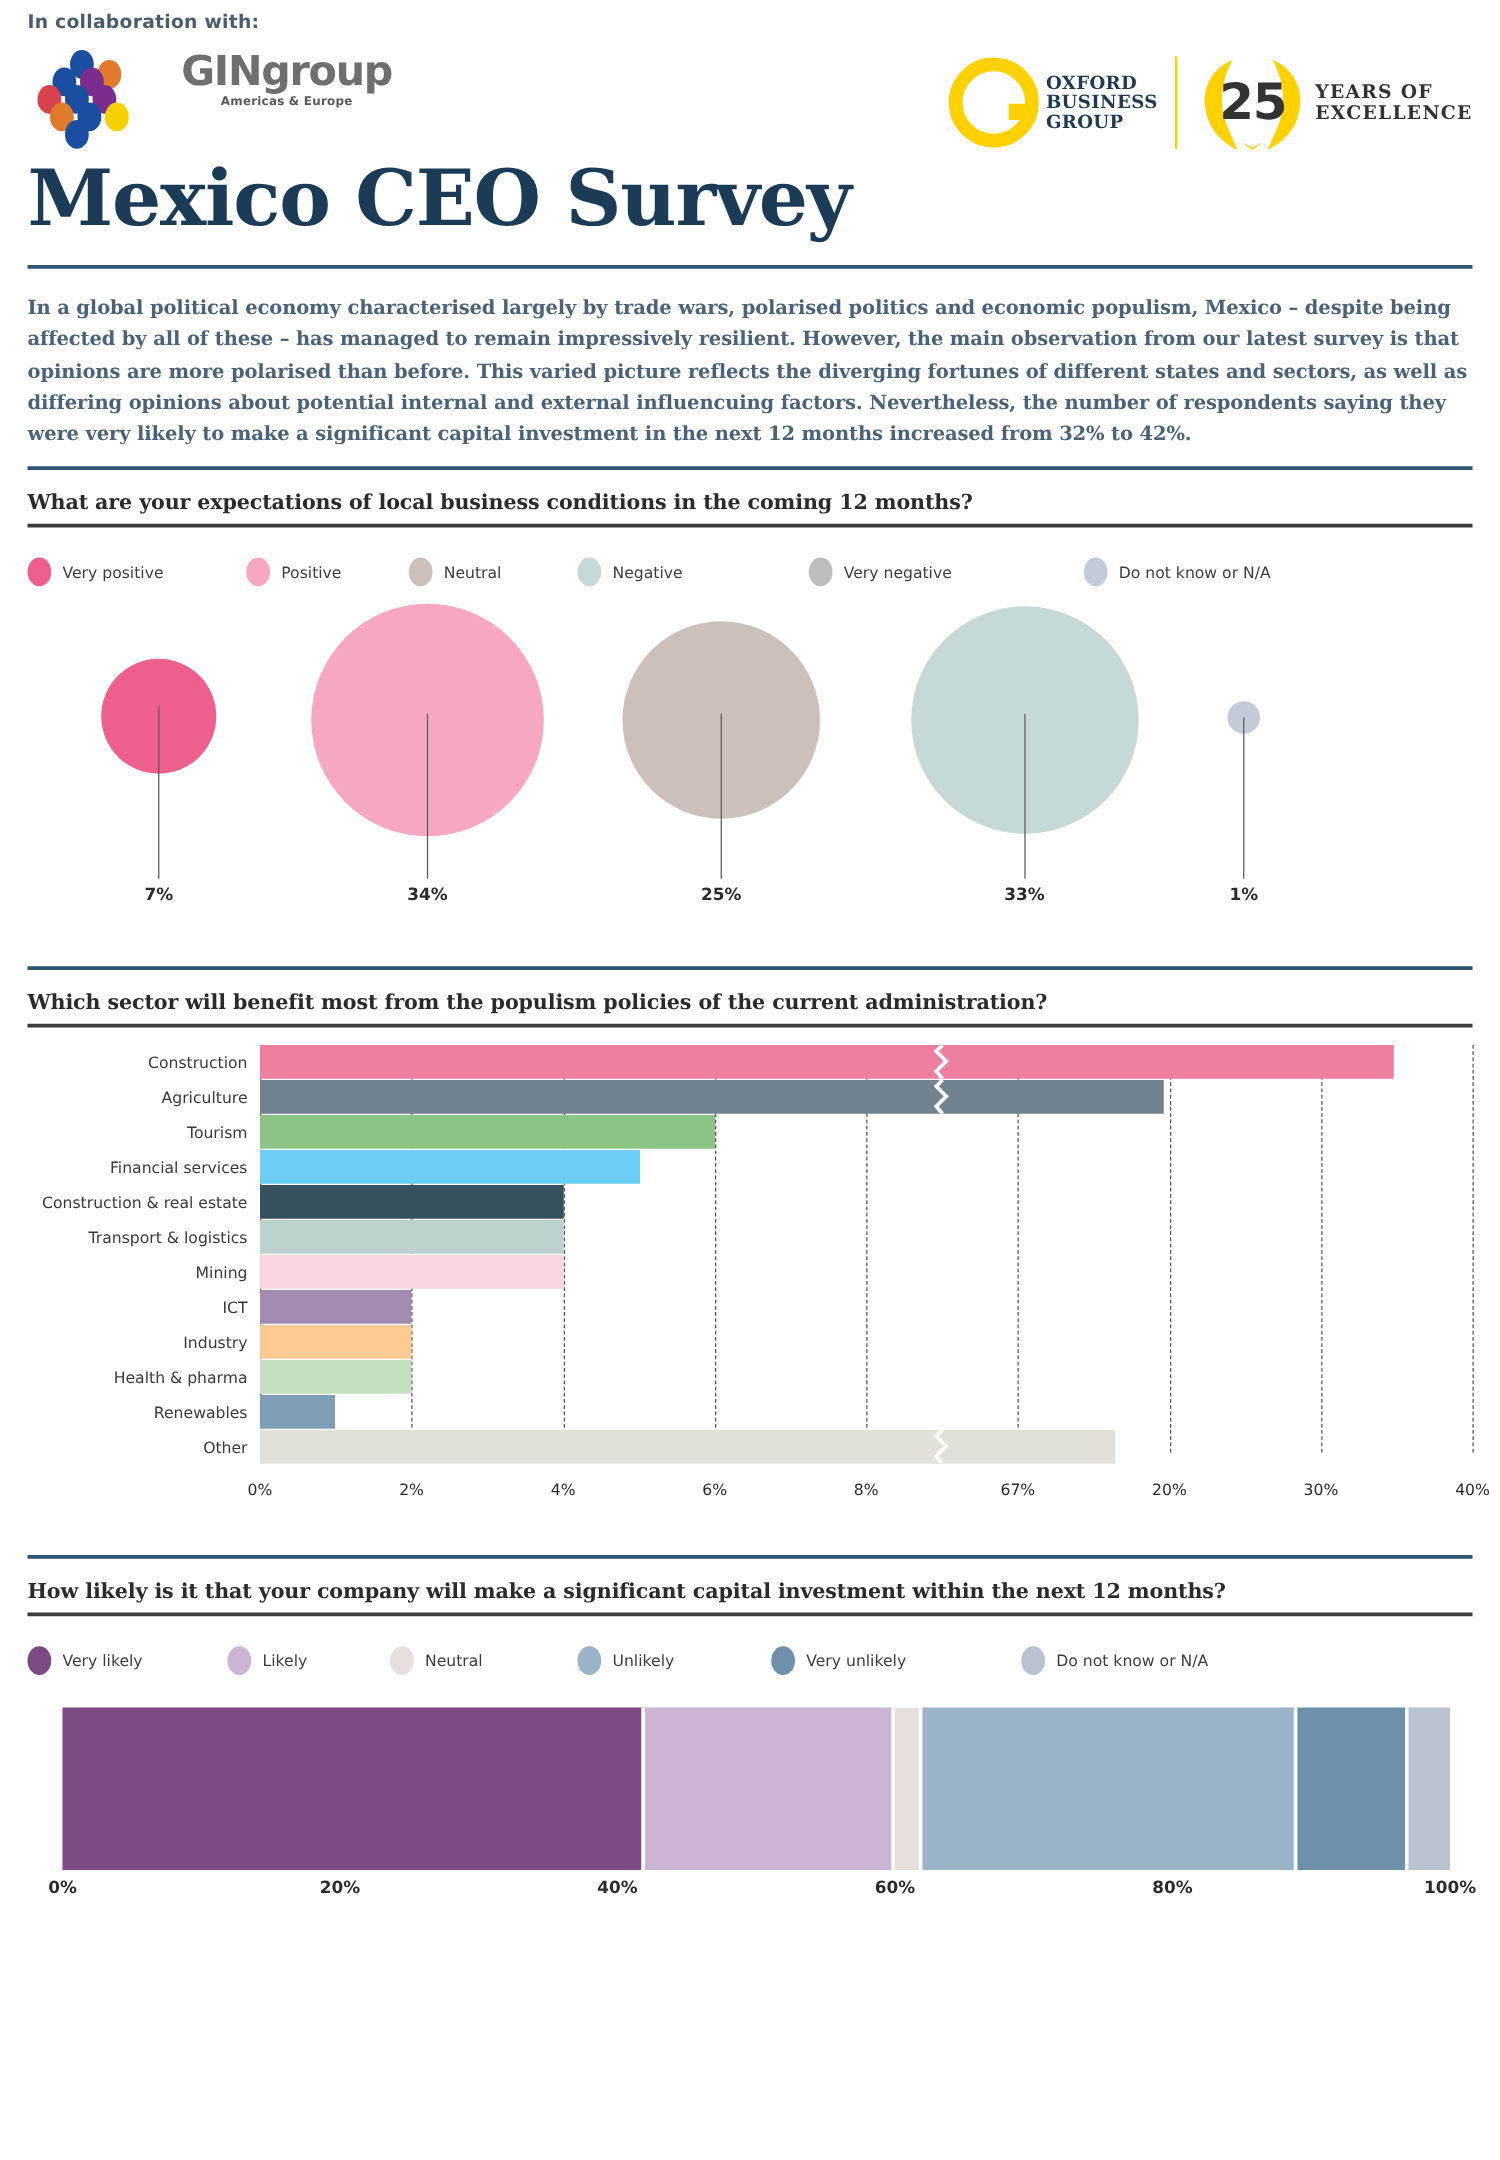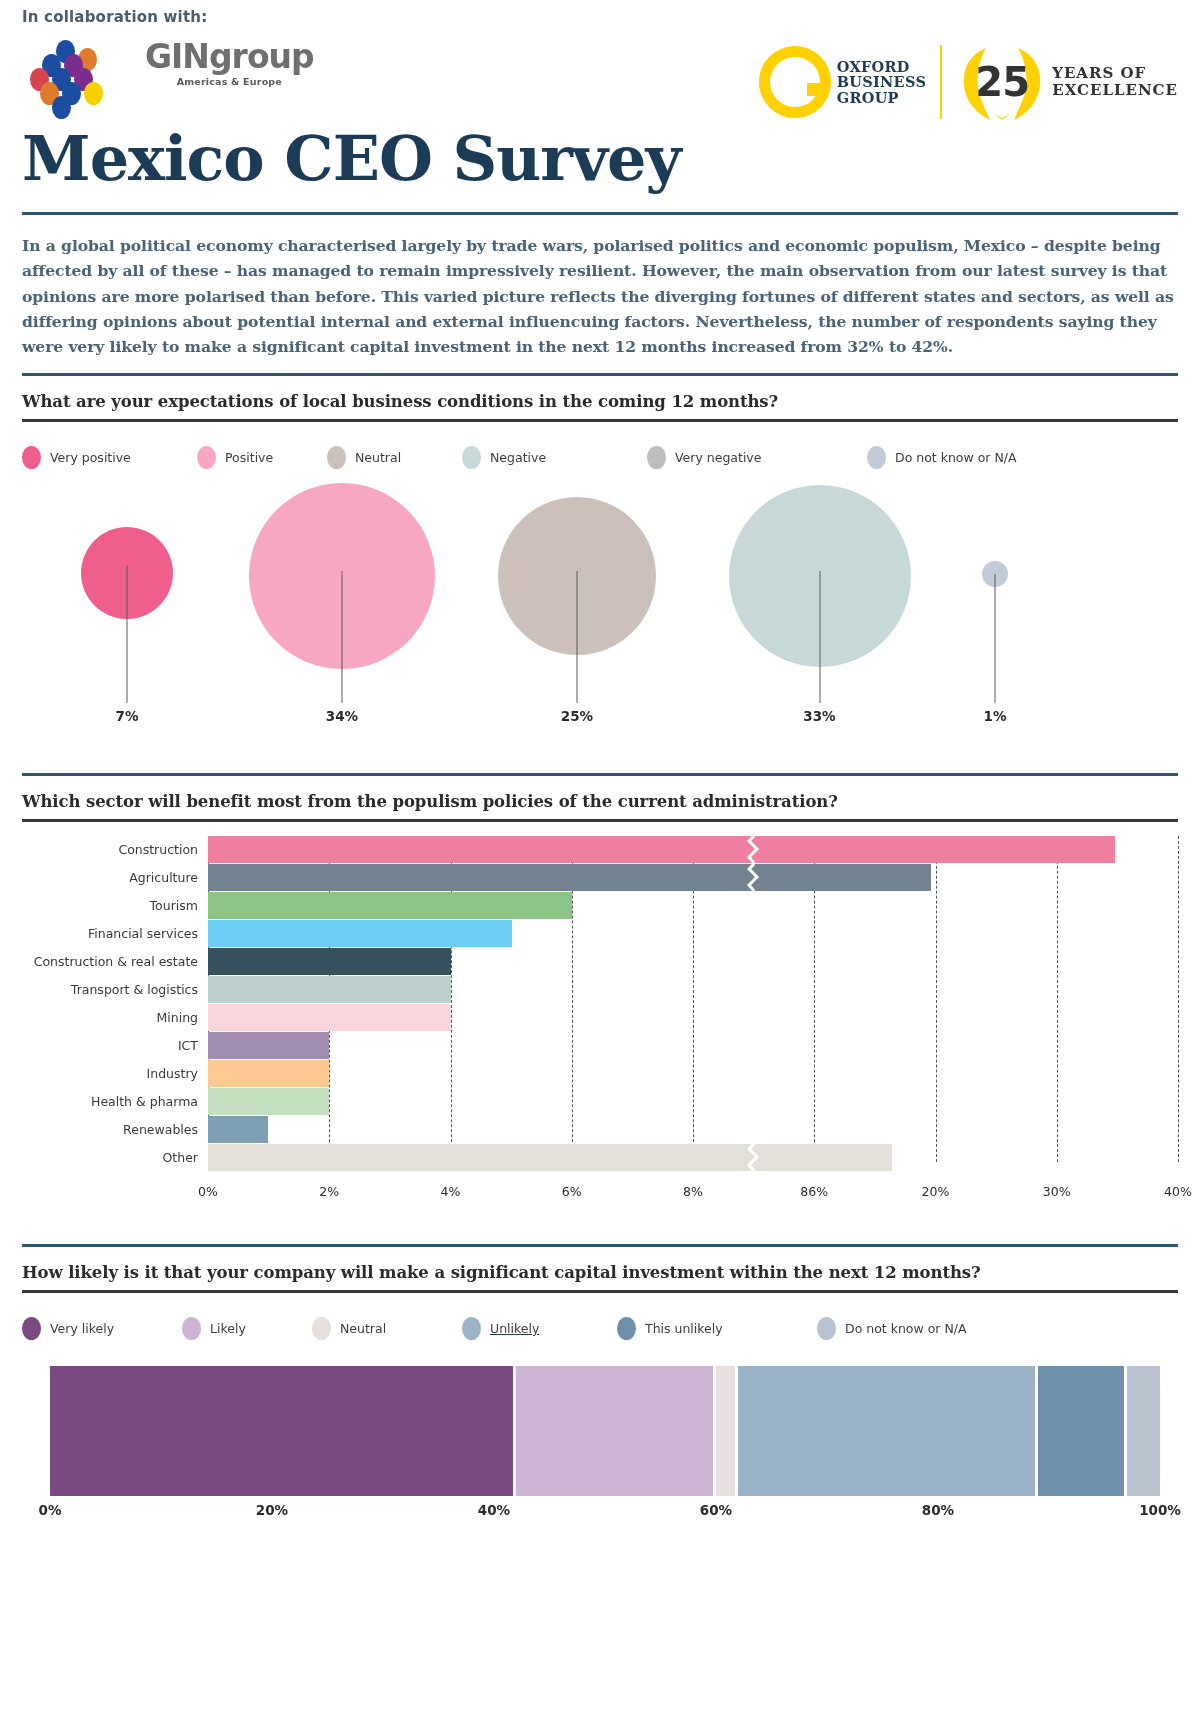--- a/index.html
+++ b/index.html
@@ -342,21 +342,21 @@
         </div>
       </div>
     </div>
 
     <div class="bc-axis" style="top:348px;">
       <span class="tk" style="left:0%">0%</span>
       <span class="tk" style="left:12.5%">2%</span>
       <span class="tk" style="left:25%">4%</span>
       <span class="tk" style="left:37.5%">6%</span>
       <span class="tk" style="left:50%">8%</span>
-      <span class="tk" style="left:62.5%">86%</span>
+      <span class="tk" style="left:62.5%">67%</span>
       <span class="tk" style="left:75%">20%</span>
       <span class="tk" style="left:87.5%">30%</span>
       <span class="tk" style="left:100%">40%</span>
     </div>
   </div>
 
   <div class="rule-navy" style="margin-top:48px;"></div>
   <h2 class="qtitle">How likely is it that your company will make a significant capital investment within the next 12 months?</h2>
   <div class="rule-dark"></div>
 
@@ -366,27 +366,27 @@
       <span class="lbl">Very likely</span>
     </div>
     <div class="li" style="width:130px;">
       <span class="dot" style="background:#cbb4d4"></span>
       <span class="lbl">Likely</span>
     </div>
     <div class="li" style="width:150px;">
       <span class="dot" style="background:#e6dfdc"></span>
       <span class="lbl">Neutral</span>
     </div>
-    <div class="li" style="width:155px;text-decoration:underline;">
+    <div class="li" style="width:155px;">
       <span class="dot" style="background:#9bb3c7"></span>
       <span class="lbl">Unlikely</span>
     </div>
     <div class="li" style="width:200px;">
       <span class="dot" style="background:#6f90ab"></span>
-      <span class="lbl">This unlikely</span>
+      <span class="lbl">Very unlikely</span>
     </div>
     <div class="li">
       <span class="dot" style="background:#b9c3d0"></span>
       <span class="lbl">Do not know or N/A</span>
     </div>
   </div>
 
   <div class="stackwrap">
     <div class="stack">
       <div class="seg" style="width:42%;background:#7b4a82;"></div>

